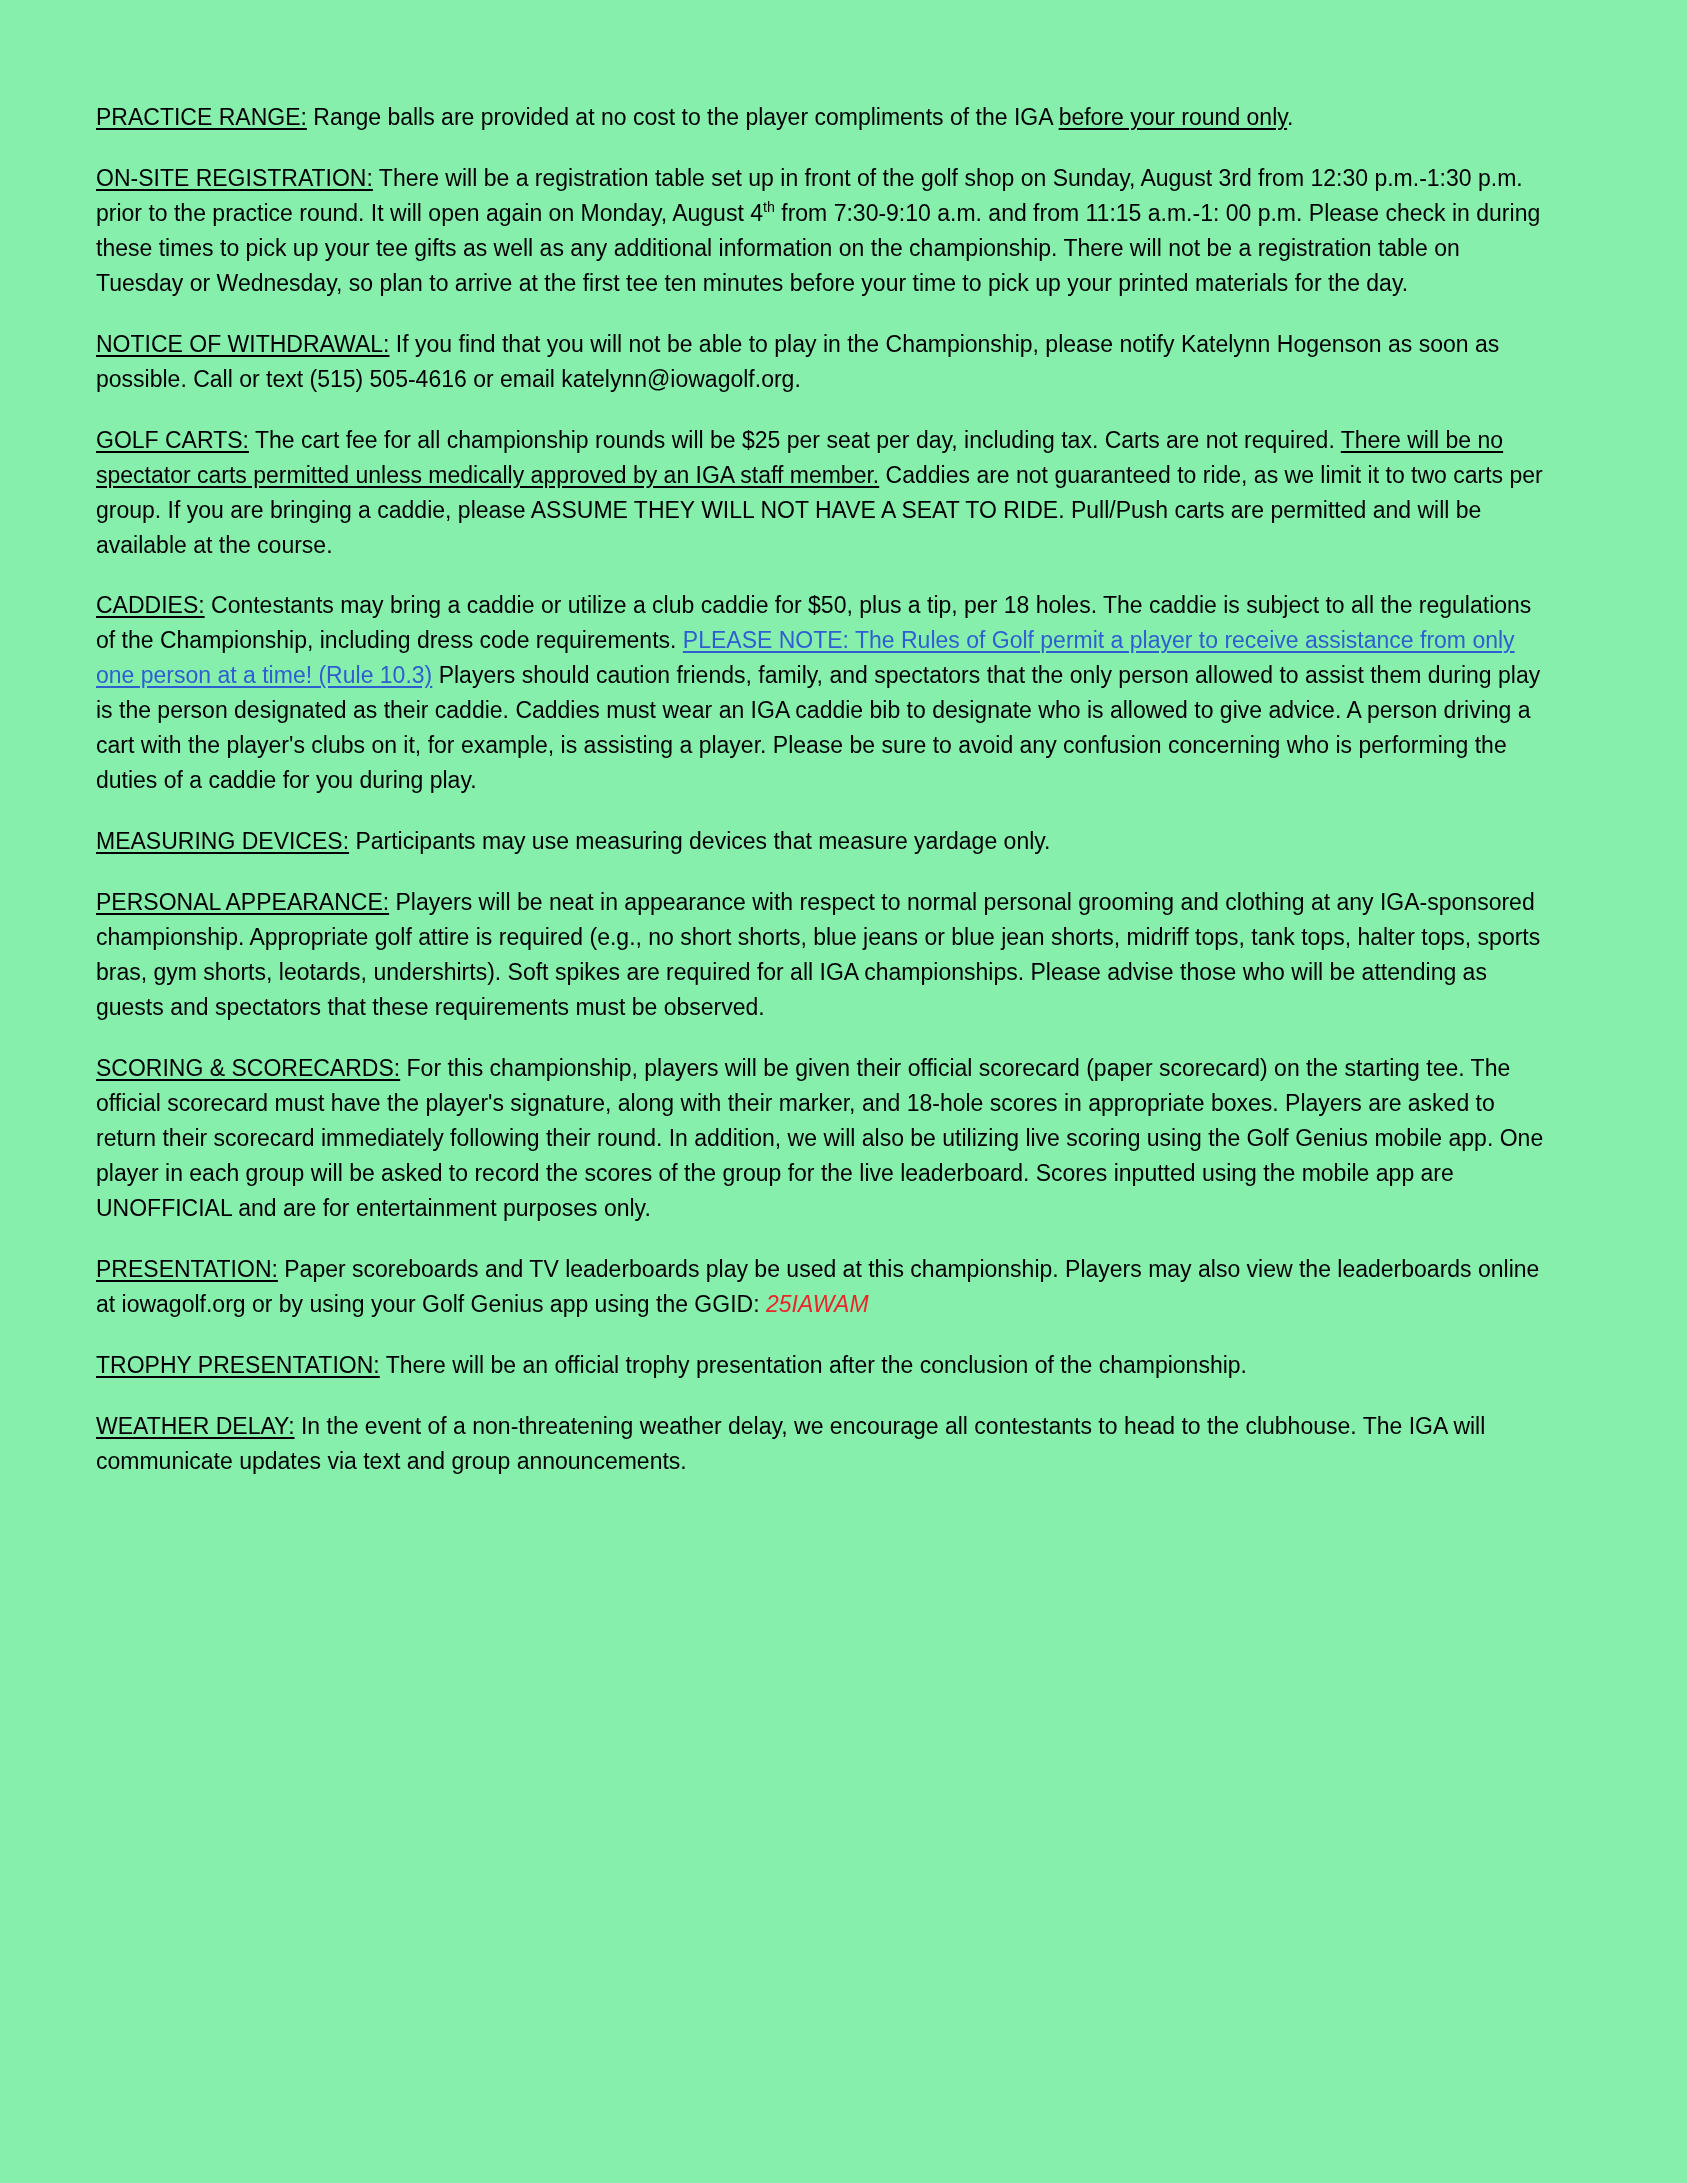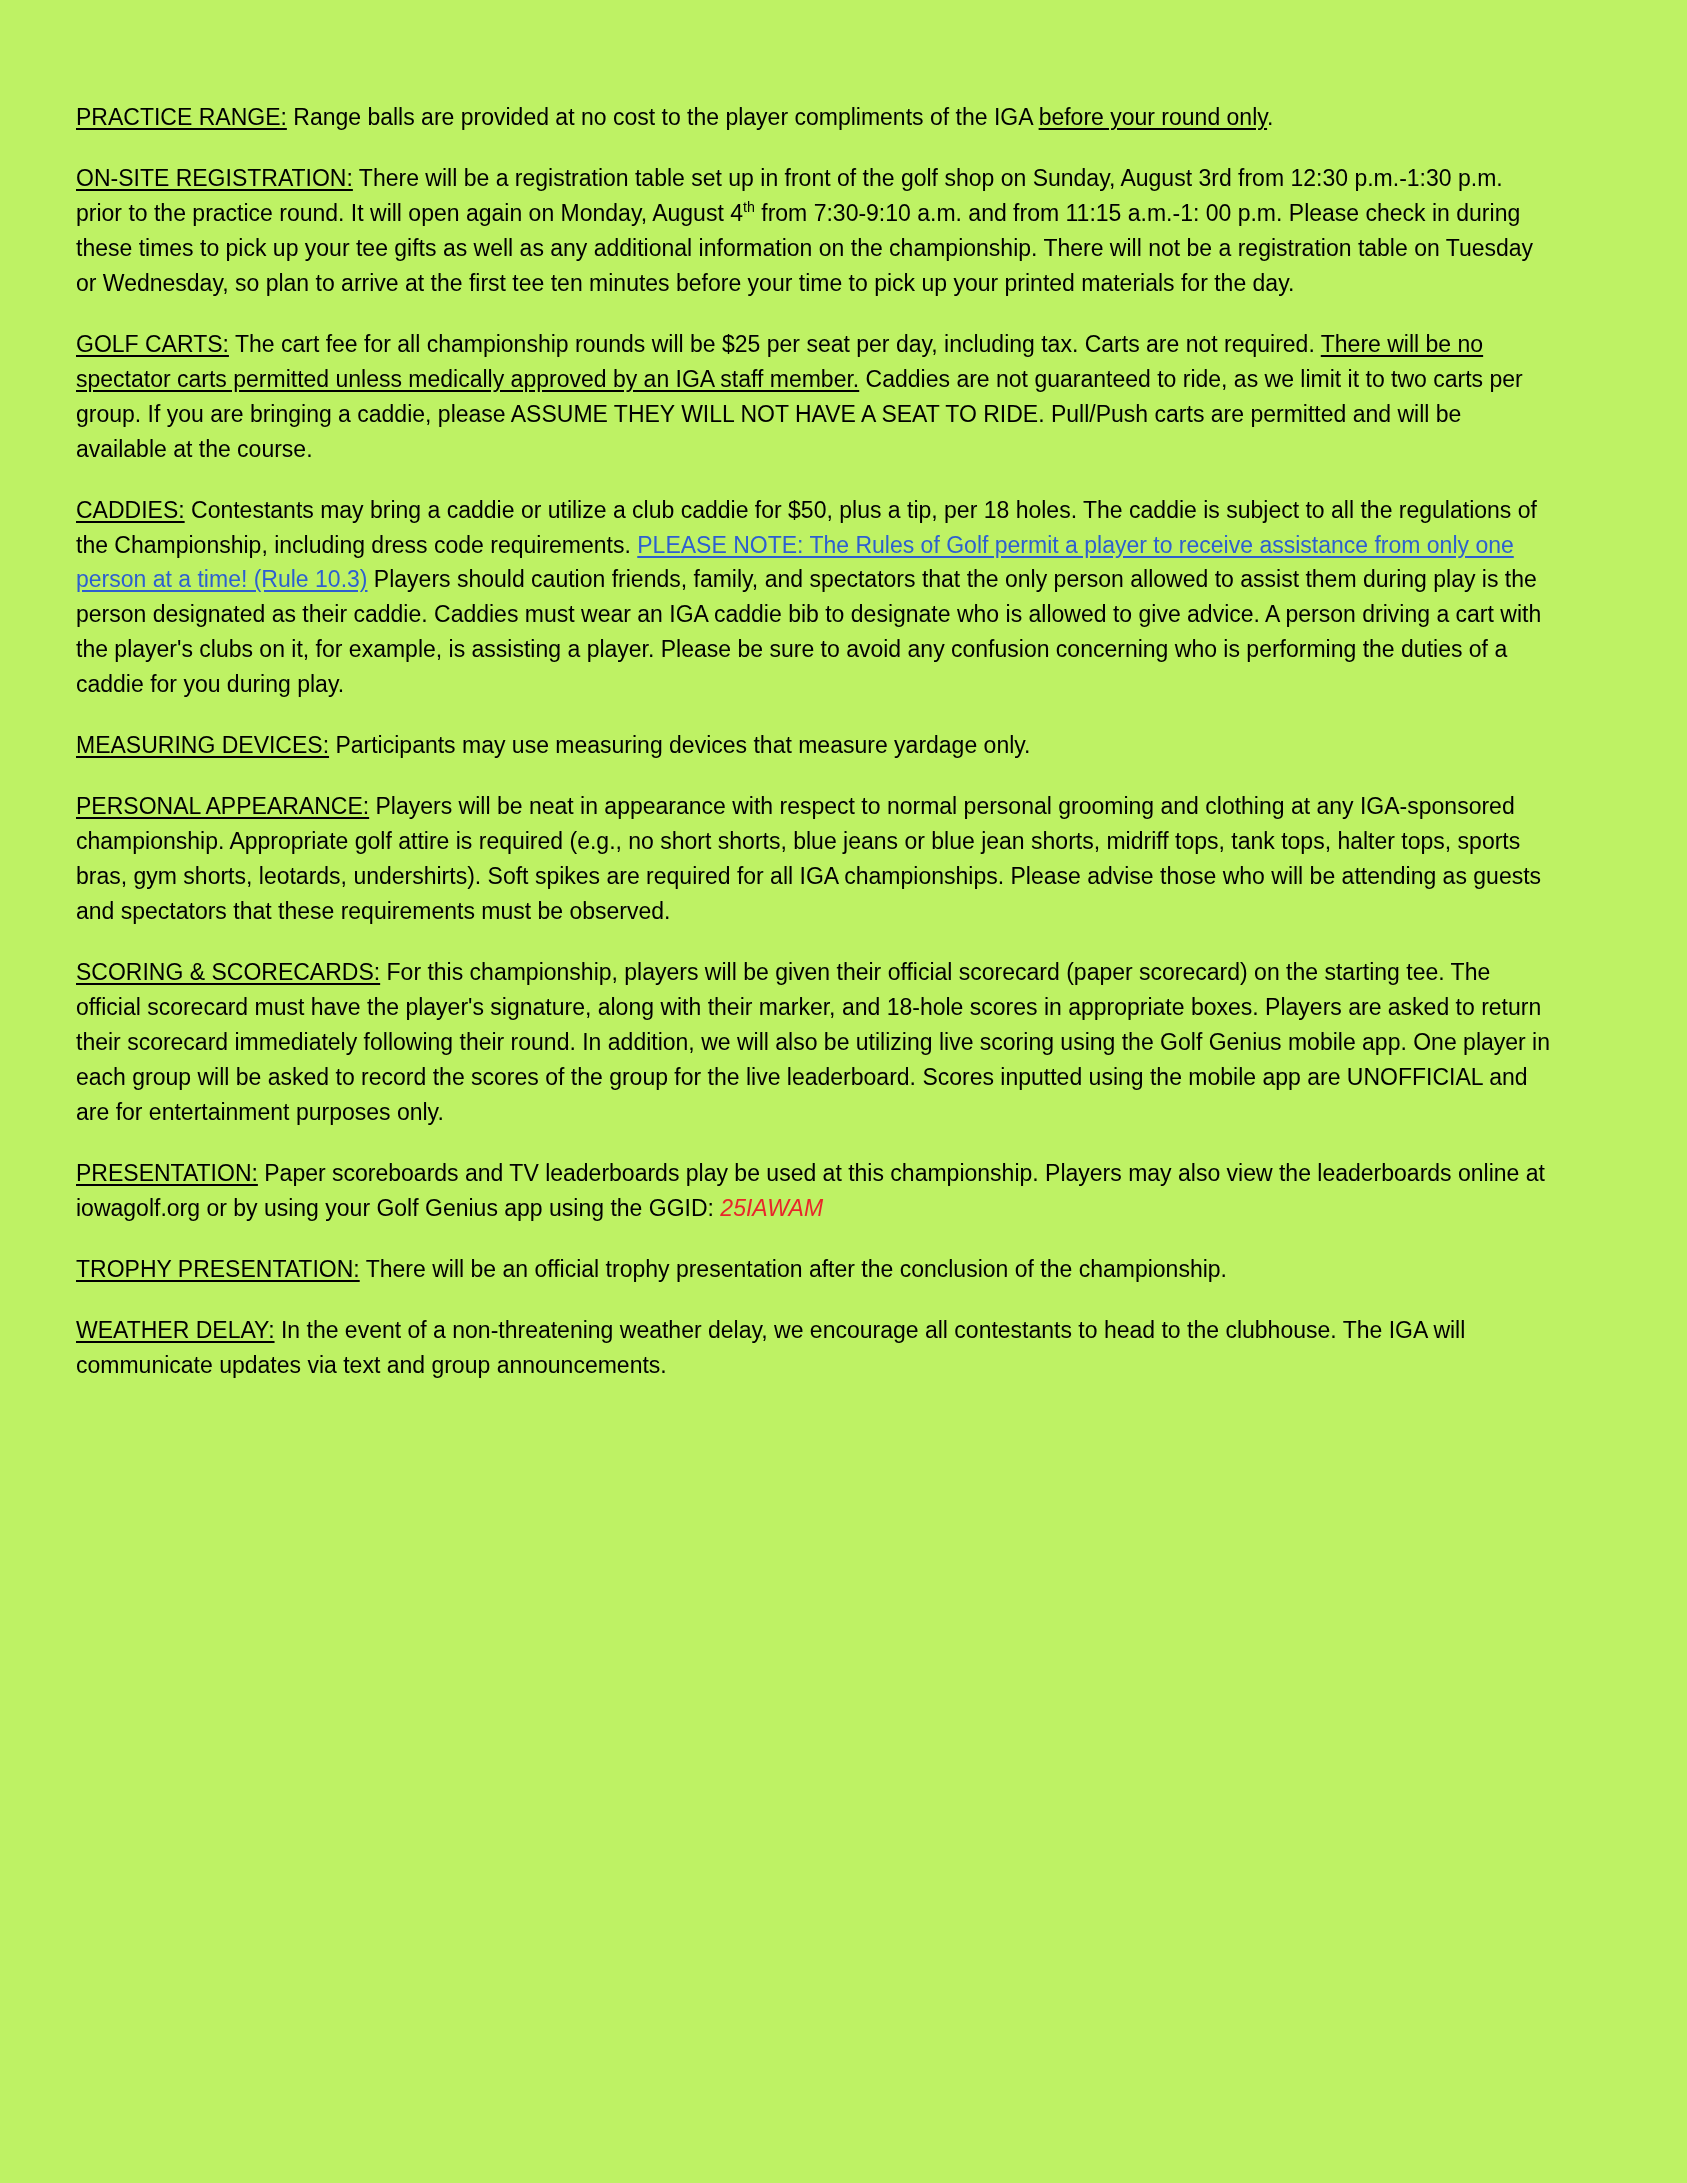--- a/index.html
+++ b/index.html
@@ -6,24 +6,24 @@
     margin: 0;
     padding: 0;
     background: #ffffff;
   }
   body {
     font-family: "Liberation Sans", sans-serif;
   }
   .page {
     width: 1687px;
     min-height: 2183px;
-    background: #bef264;
+    background: #86efac;
     position: relative;
     box-sizing: border-box;
-    padding: 100px 135px 51px 76px;
+    padding: 100px 135px 51px 96px;
   }
   .doc {
     font-size: 23px;
     line-height: 1.52;
     color: #000000;
     letter-spacing: 0px;
     text-align: left;
   }
   p.para {
     margin: 0 0 26px 0;
@@ -59,20 +59,23 @@
   <div class="doc">
 
     <p class="para">
       <span class="label">PRACTICE RANGE:</span><span> Range balls are provided at no cost to the player compliments of the IGA </span><span class="u">before your round only</span><span>.</span>
     </p>
 
     <p class="para">
       <span class="label">ON-SITE REGISTRATION:</span><span> There will be a registration table set up in front of the golf shop on Sunday, August 3rd from 12:30 p.m.-1:30 p.m. prior to the practice round. It will open again on Monday, August 4</span><sup>th</sup><span> from 7:30-9:10 a.m. and from 11:15 a.m.-1: 00 p.m. Please check in during these times to pick up your tee gifts as well as any additional information on the championship. There will not be a registration table on Tuesday or Wednesday, so plan to arrive at the first tee ten minutes before your time to pick up your printed materials for the day.</span>
     </p>
 
+    <p class="para">
+      <span class="label">NOTICE OF WITHDRAWAL:</span><span> If you find that you will not be able to play in the Championship, please notify Katelynn Hogenson as soon as possible. Call or text (515) 505-4616 or email katelynn@iowagolf.org.</span>
+    </p>
 
     <p class="para">
       <span class="label">GOLF CARTS:</span><span> The cart fee for all championship rounds will be $25 per seat per day, including tax. Carts are not required. </span><span class="u">There will be no spectator carts permitted unless medically approved by an IGA staff member.</span><span> Caddies are not guaranteed to ride, as we limit it to two carts per group. If you are bringing a caddie, please ASSUME THEY WILL NOT HAVE A SEAT TO RIDE. Pull/Push carts are permitted and will be available at the course.</span>
     </p>
 
     <p class="para">
       <span class="label">CADDIES:</span><span> Contestants may bring a caddie or utilize a club caddie for $50, plus a tip, per 18 holes. The caddie is subject to all the regulations of the Championship, including dress code requirements. </span><a class="link" href="#">PLEASE NOTE: The Rules of Golf permit a player to receive assistance from only one person at a time!  (Rule 10.3)</a><span> Players should caution friends, family, and spectators that the only person allowed to assist them during play is the person designated as their caddie. Caddies must wear an IGA caddie bib to designate who is allowed to give advice. A person driving a cart with the player's clubs on it, for example, is assisting a player. Please be sure to avoid any confusion concerning who is performing the duties of a caddie for you during play.</span>
     </p>
 
     <p class="para">

